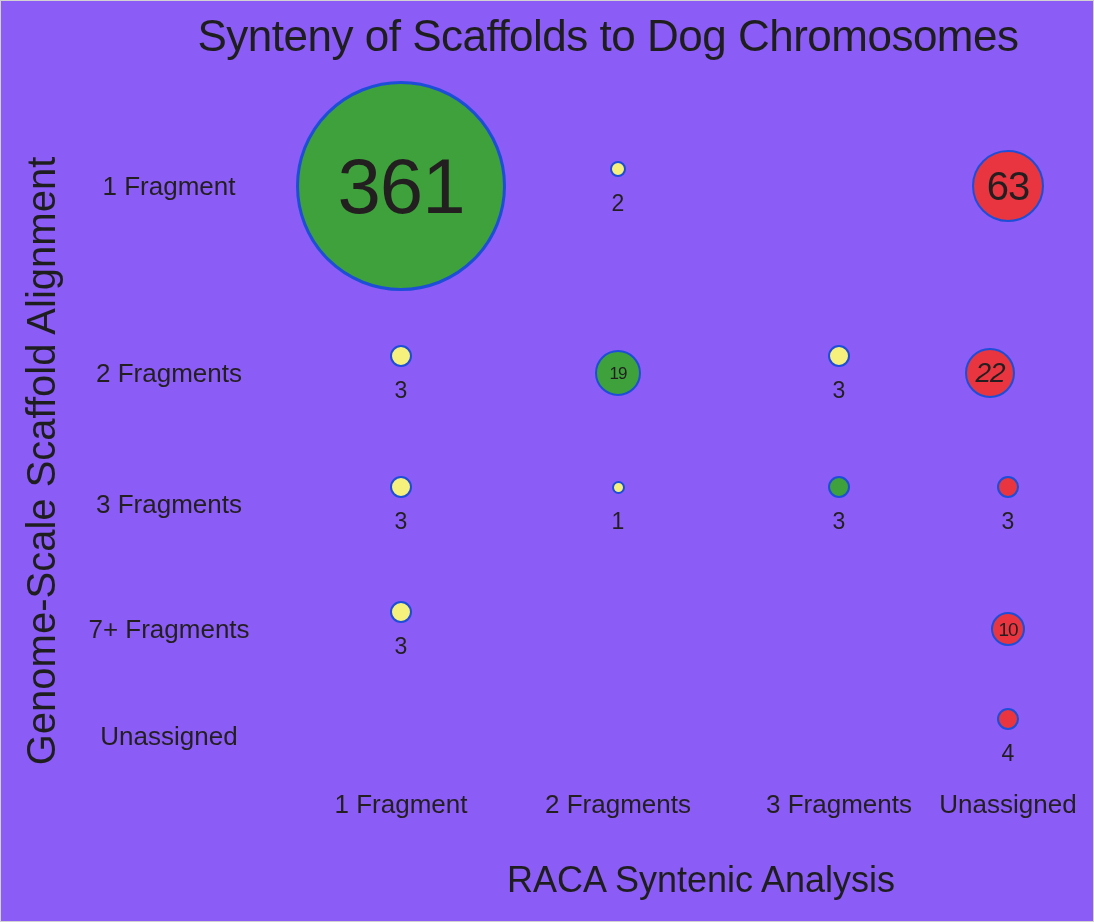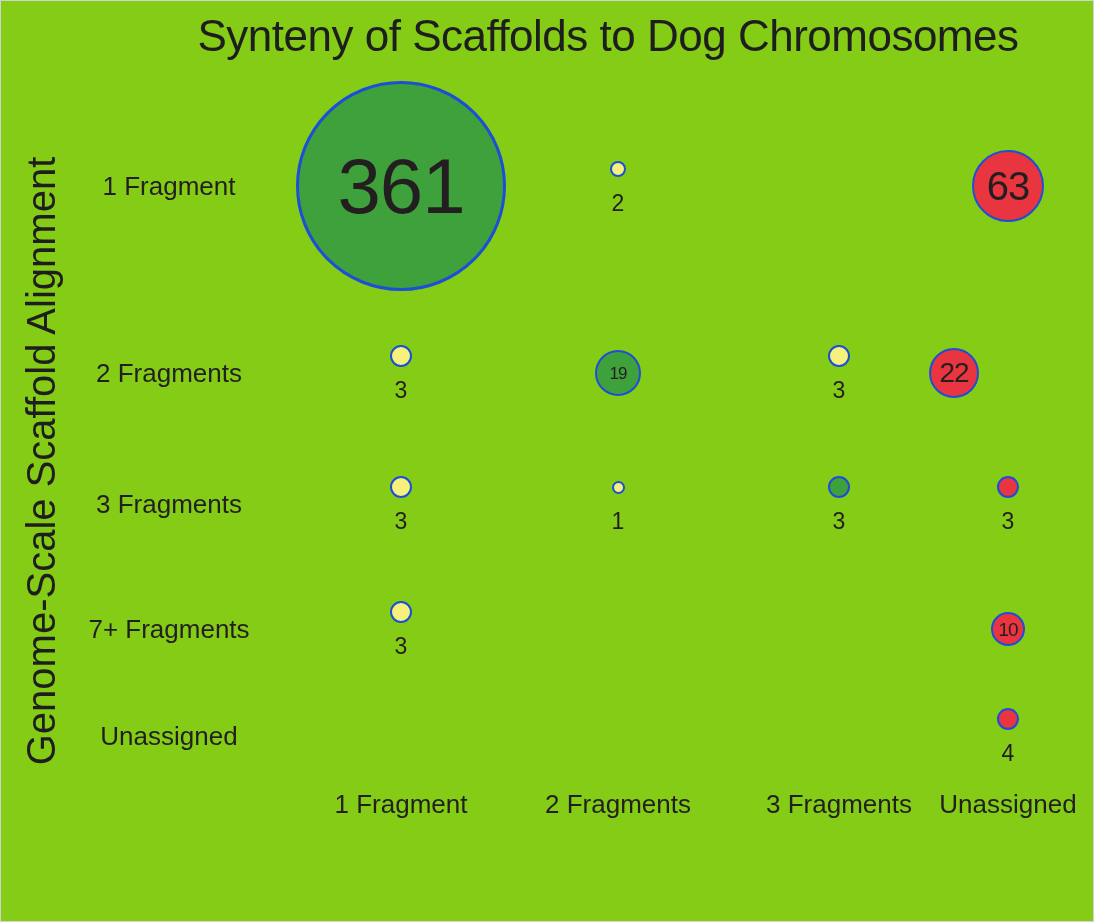--- a/index.html
+++ b/index.html
@@ -3,21 +3,21 @@
 <meta charset="utf-8">
 <style>
   * { box-sizing: border-box; }
   html, body { margin: 0; padding: 0; background: #ececec; }
   body { font-family: "Liberation Sans", sans-serif; }
 
   .figure {
     position: relative;
     width: 1094px;
     height: 922px;
-    background: #84cc16;
+    background: #8b5cf6;
     border: 1px solid #d2d2d2;
     overflow: hidden;
     color: #1e1e1e;
   }
 
   .chart-title {
     position: absolute;
     top: 10px;
     left: 120px;
     width: 974px;
@@ -92,20 +92,21 @@
     line-height: 1;
   }
 </style>
 </head>
 <body>
 
 <div class="figure">
   <div class="chart-title">Synteny of Scaffolds to Dog Chromosomes</div>
   <div class="y-axis-label">Genome-Scale Scaffold Alignment</div>
   <div class="plot-area" id="plot-area"></div>
+  <div class="x-axis-label">RACA Syntenic Analysis</div>
 <div class="row-label" style="top: 185px;">1 Fragment</div>
     <div class="row-label" style="top: 372px;">2 Fragments</div>
     <div class="row-label" style="top: 503px;">3 Fragments</div>
     <div class="row-label" style="top: 628px;">7+ Fragments</div>
     <div class="row-label" style="top: 735px;">Unassigned</div>
     <div class="col-label" style="left: 400px;">1 Fragment</div>
     <div class="col-label" style="left: 617px;">2 Fragments</div>
     <div class="col-label" style="left: 838px;">3 Fragments</div>
     <div class="col-label" style="left: 1007px;">Unassigned</div>
     <div class="bubble green" style="left: 295px; top: 80px; width: 210px; height: 210px; border-width: 3px;">
@@ -116,21 +117,21 @@
     <div class="bubble red" style="left: 971px; top: 149px; width: 72px; height: 72px; border-width: 2px;">
       <span class="bubble-value" style="font-size: 40px;">63</span>
     </div>
     <div class="below-label" style="left: 400px; top: 378px;">3</div>
     <div class="bubble yellow" style="left: 389px; top: 344px; width: 22px; height: 22px; border-width: 2px;"></div>
     <div class="bubble green" style="left: 594px; top: 349px; width: 46px; height: 46px; border-width: 2px;">
       <span class="bubble-value" style="font-size: 17px;">19</span>
     </div>
     <div class="below-label" style="left: 838px; top: 378px;">3</div>
     <div class="bubble yellow" style="left: 827px; top: 344px; width: 22px; height: 22px; border-width: 2px;"></div>
-    <div class="bubble red" style="left: 928px; top: 347px; width: 50px; height: 50px; border-width: 2px;">
+    <div class="bubble red" style="left: 964px; top: 347px; width: 50px; height: 50px; border-width: 2px; font-style: italic;">
       <span class="bubble-value" style="font-size: 28px;">22</span>
     </div>
     <div class="below-label" style="left: 400px; top: 509px;">3</div>
     <div class="bubble yellow" style="left: 389px; top: 475px; width: 22px; height: 22px; border-width: 2px;"></div>
     <div class="below-label" style="left: 617px; top: 509px;">1</div>
     <div class="bubble yellow" style="left: 610.5px; top: 479.5px; width: 13px; height: 13px; border-width: 2px;"></div>
     <div class="below-label" style="left: 838px; top: 509px;">3</div>
     <div class="bubble green" style="left: 827px; top: 475px; width: 22px; height: 22px; border-width: 2px;"></div>
     <div class="below-label" style="left: 1007px; top: 509px;">3</div>
     <div class="bubble red" style="left: 996px; top: 475px; width: 22px; height: 22px; border-width: 2px;"></div>

